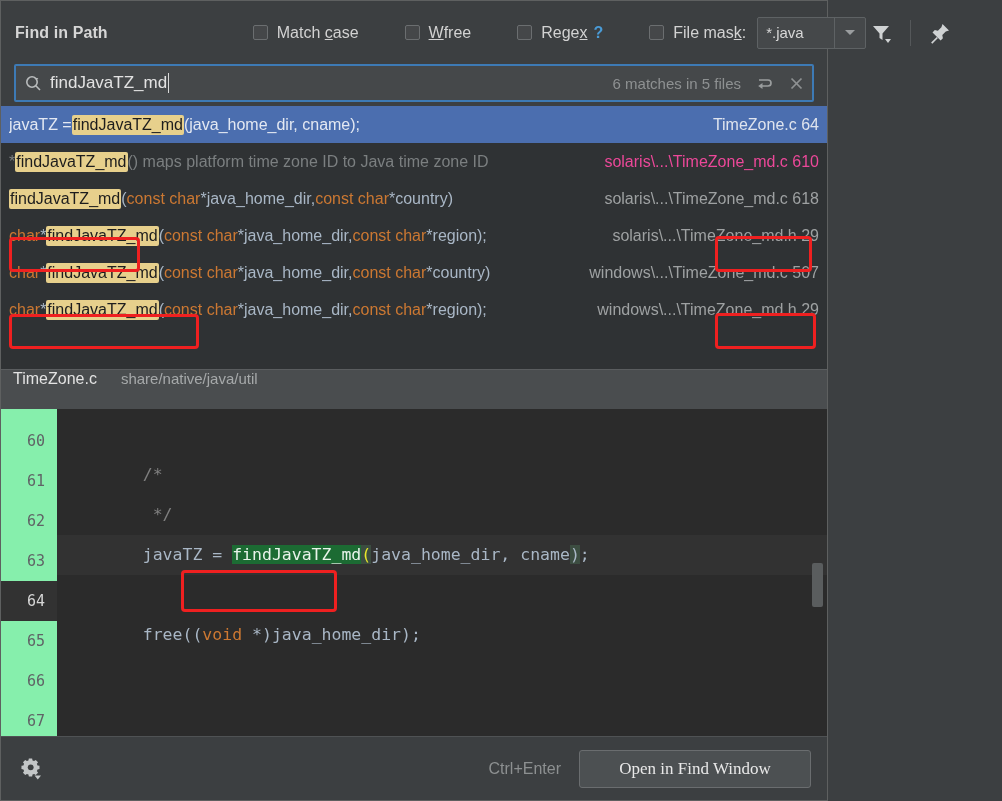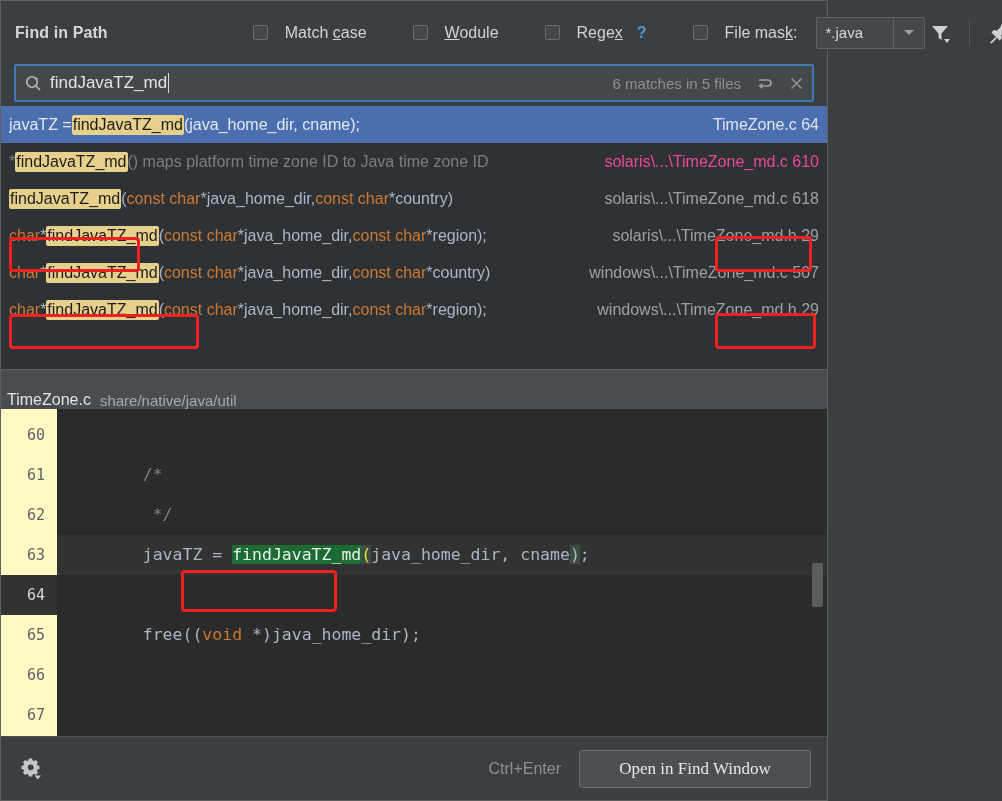--- a/index.html
+++ b/index.html
@@ -38,21 +38,20 @@
     font-weight: bold;
     color: #d6d6d6;
     letter-spacing: .1px;
     white-space: nowrap;
   }
   .opt-group {
     display: flex;
     align-items: center;
     margin-left: 46px;
     white-space: nowrap;
-    gap: 8px;
   }
   .opt-group.first { margin-left: 145px; }
   .cbox {
     width: 15px; height: 15px;
     border: 1px solid #6b6e70;
     border-radius: 2px;
     background: #454749;
     box-sizing: border-box;
     display: inline-block;
   }
@@ -218,43 +217,43 @@
     border-radius: 4px;
     box-sizing: border-box;
     pointer-events: none;
   }
 
   
   .fileheader {
     flex: 0 0 40px;
     background: #4a4d4f;
     display: flex;
-    align-items: flex-end;
-    padding-left: 6px;
+    align-items: flex-start;
+    padding-left: 12px;
     box-sizing: border-box;
     border-top: 1px solid #5a5d5f;
-    gap: 9px;
+    gap: 24px;
   }
   .fh-name { font-size: 16px; color: #e3e3e3; }
   .fh-path { font-size: 15px; color: #a6a9aa; }
 
   
   .preview {
     flex: 1 1 auto;
     background: #2b2b2b;
     position: relative;
     overflow: hidden;
     display: flex;
   }
   .gutter {
     width: 56px;
     flex: 0 0 56px;
-    background: #fef9c3;
-    box-sizing: border-box;
-    padding-top: 6px;
+    background: #86efac;
+    box-sizing: border-box;
+    padding-top: 12px;
   }
   .gline {
     height: 40px;
     line-height: 40px;
     text-align: right;
     padding-right: 12px;
     font-family: "DejaVu Sans Mono", monospace;
     font-size: 15px;
     color: #606366;
     box-sizing: border-box;
@@ -336,21 +335,21 @@
   <div class="toolbar">
     <div class="title">Find in Path</div>
 
     <div class="opt-group first">
       <span class="cbox"></span>
       <span class="opt-label"><span>Match </span><u>c</u><span>ase</span></span>
     </div>
 
     <div class="opt-group">
       <span class="cbox"></span>
-      <span class="opt-label"><u>W</u><span>odule</span></span>
+      <span class="opt-label"><u>W</u><span>free</span></span>
     </div>
 
     <div class="opt-group">
       <span class="cbox"></span>
       <span class="opt-label"><span>Rege</span><u>x</u></span>
       <span class="qmark">?</span>
     </div>
 
     <div class="opt-group">
       <span class="cbox"></span>

